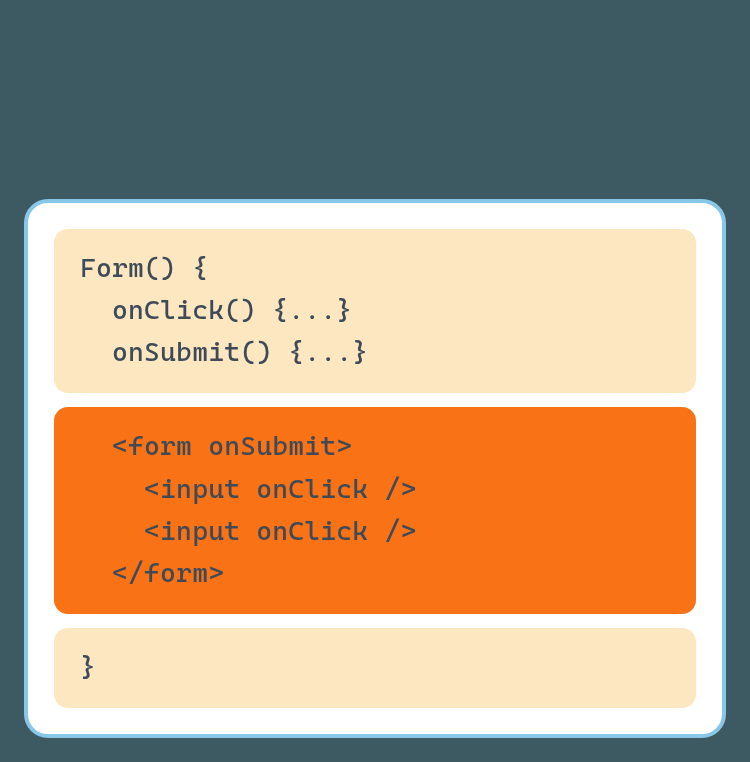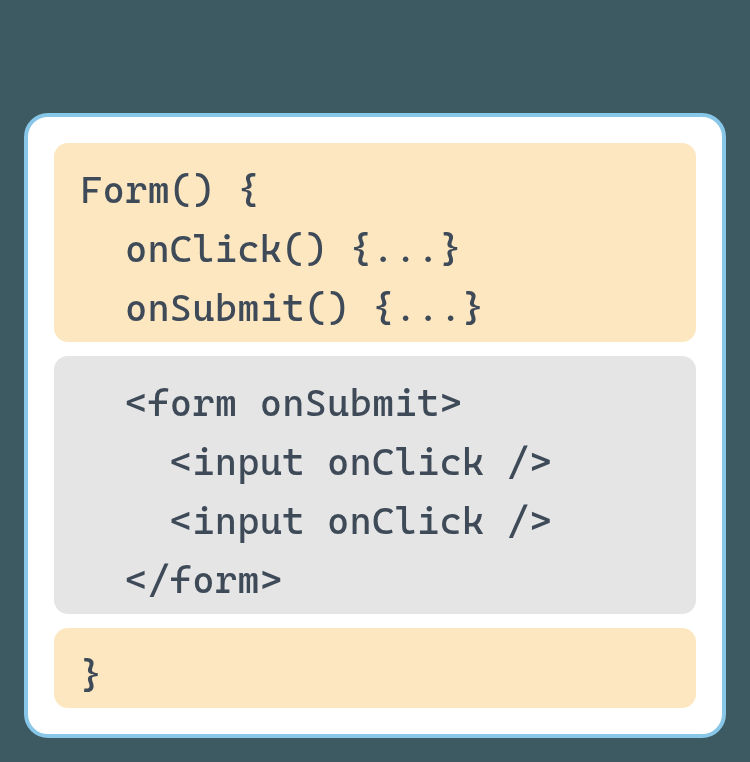--- a/index.html
+++ b/index.html
@@ -17,30 +17,30 @@
     background: #ffffff;
     border: 4px solid #88c7e8;
     border-radius: 24px;
     padding: 26px 26px 26px 26px;
     display: flex;
     flex-direction: column;
     gap: 14px;
   }
   .block {
     border-radius: 14px;
-    padding: 18px 26px 3px 26px;
-    font-size: 38px;
+    padding: 18px 26px 20px 26px;
+    font-size: 27px;
     line-height: 1.56;
     color: #3e4a58;
     white-space: pre;
     font-weight: 400;
     letter-spacing: 0.2px;
   }
   .orange { background: #fce7c0; }
-  .purple { background: #e5e5e5; }
+  .purple { background: #f97316; }
 </style>
 </head>
 <body>
 
 <div class="card">
   <div class="block orange">Form() {
   onClick() {...}
   onSubmit() {...}</div>
   <div class="block purple">  &lt;form onSubmit&gt;
     &lt;input onClick /&gt;

